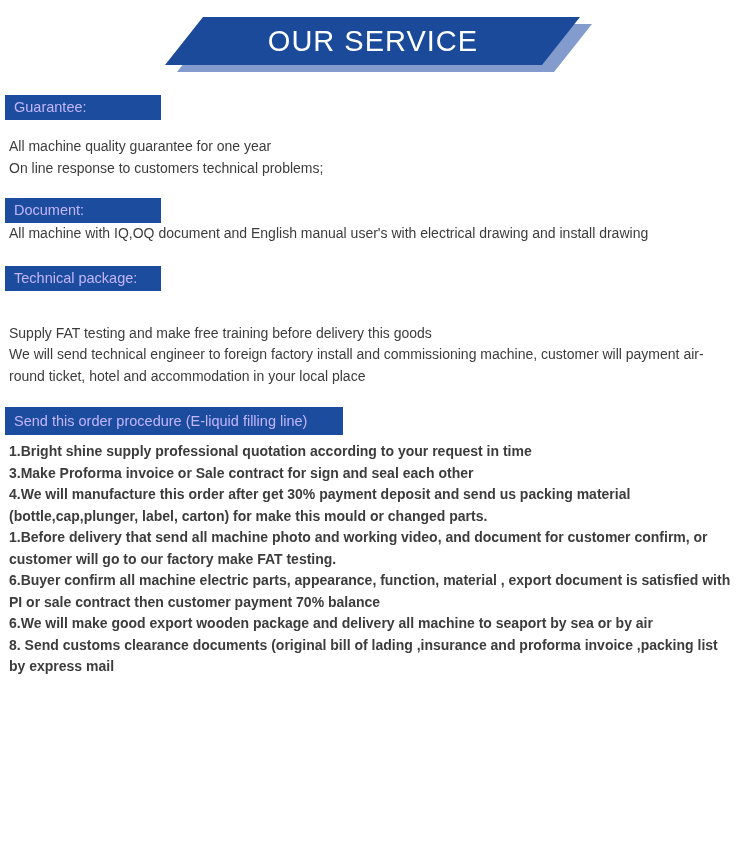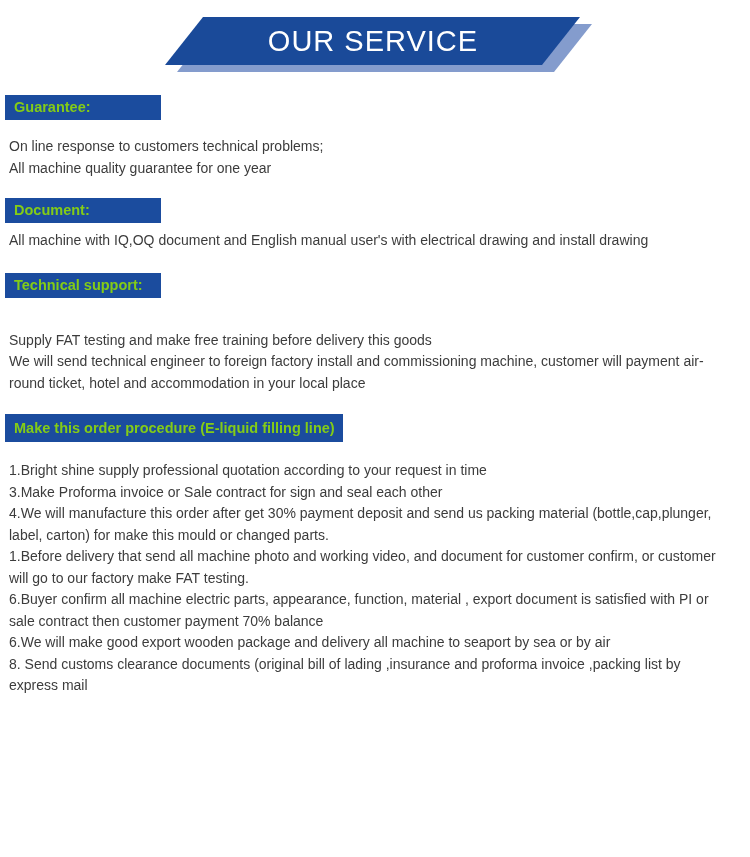--- a/index.html
+++ b/index.html
@@ -28,84 +28,83 @@
     fill: #ffffff;
   }
   
   .section-label {
     box-sizing: border-box;
     margin-left: 5px;
     height: 25px;
     line-height: 25px;
     padding-left: 9px;
     background: var(--primary-blue, #1b4c9e);
-    color: #84cc16;
+    color: #c4b5fd;
     font-size: 14.5px;
     white-space: nowrap;
-    font-weight: bold;
   }
   .w-std  { width: 156px; }
   .w-wide { width: 338px; height: 28px; line-height: 28px; }
   
   .section-body {
     margin: 0;
     padding: 0 19px 0 9px;
     color: var(--text-color, #3c3c3c);
     font-size: 14px;
     line-height: 21.5px;
   }
   .section-body p { margin: 0; padding: 0; }
 
   .mt-label-1 { margin-top: 10px; }
   .mt-body-1  { margin-top: 16px; }
   .mt-label-2 { margin-top: 19px; }
-  .mt-body-2  { margin-top: 7px; }
+  .mt-body-2  { margin-top: 0; }
   .mt-label-3 { margin-top: 21px; }
   .mt-body-3  { margin-top: 32px; }
   .mt-label-4 { margin-top: 20px; }
-  .mt-body-4  { margin-top: 18px; }
+  .mt-body-4  { margin-top: 6px; font-weight: bold; }
 </style>
 </head>
 <body>
 
 <div id="page">
 
   <div class="banner-wrap">
     <svg width="750" height="85" viewBox="0 0 750 85" xmlns="http://www.w3.org/2000/svg">
       <polygon points="215,24 592,24 554,72 177,72" fill="#849ccd"></polygon>
       <polygon points="203,17 580,17 542,65 165,65" fill="#1a4a99"></polygon>
       <text class="banner-title-text" x="373" y="51" text-anchor="middle">OUR SERVICE</text>
     </svg>
   </div>
 
   <div>
     <div class="section-label w-std mt-label-1">Guarantee:</div>
     <div class="section-body mt-body-1">
+      <p>All machine quality guarantee for one year</p>
       <p>On line response to customers technical problems;</p>
-      <p>All machine quality guarantee for one year</p>
     </div>
   </div>
 
   <div>
     <div class="section-label w-std mt-label-2">Document:</div>
     <div class="section-body mt-body-2">
       <p>All machine with IQ,OQ document and English manual user's with electrical drawing and install drawing</p>
     </div>
   </div>
 
   <div>
-    <div class="section-label w-std mt-label-3">Technical support:</div>
+    <div class="section-label w-std mt-label-3">Technical package:</div>
     <div class="section-body mt-body-3">
       <p>Supply FAT testing and make free training before delivery this goods</p>
       <p>We will send technical engineer to foreign factory install and commissioning machine, customer will payment air-round ticket, hotel and accommodation in your local place</p>
     </div>
   </div>
 
   <div>
-    <div class="section-label w-wide mt-label-4">Make this order procedure (E-liquid filling line)</div>
+    <div class="section-label w-wide mt-label-4">Send this order procedure (E-liquid filling line)</div>
     <div class="section-body mt-body-4">
       <p>1.Bright shine supply professional quotation according to your request in time</p>
       <p>3.Make Proforma invoice or Sale contract for sign and seal each other</p>
       <p>4.We will manufacture this order after get 30% payment deposit and send us packing material (bottle,cap,plunger, label, carton) for make this mould or changed parts.</p>
       <p>1.Before delivery that send all machine photo and working video, and document for customer confirm, or customer will go to our factory make FAT testing.</p>
       <p>6.Buyer confirm all machine electric parts, appearance, function, material , export document is satisfied with PI or sale contract then customer payment 70% balance</p>
       <p>6.We will make good export wooden package and delivery all machine to seaport by sea or by air</p>
       <p>8. Send customs clearance documents (original bill of lading ,insurance and proforma invoice ,packing list by express mail</p>
     </div>
   </div>

